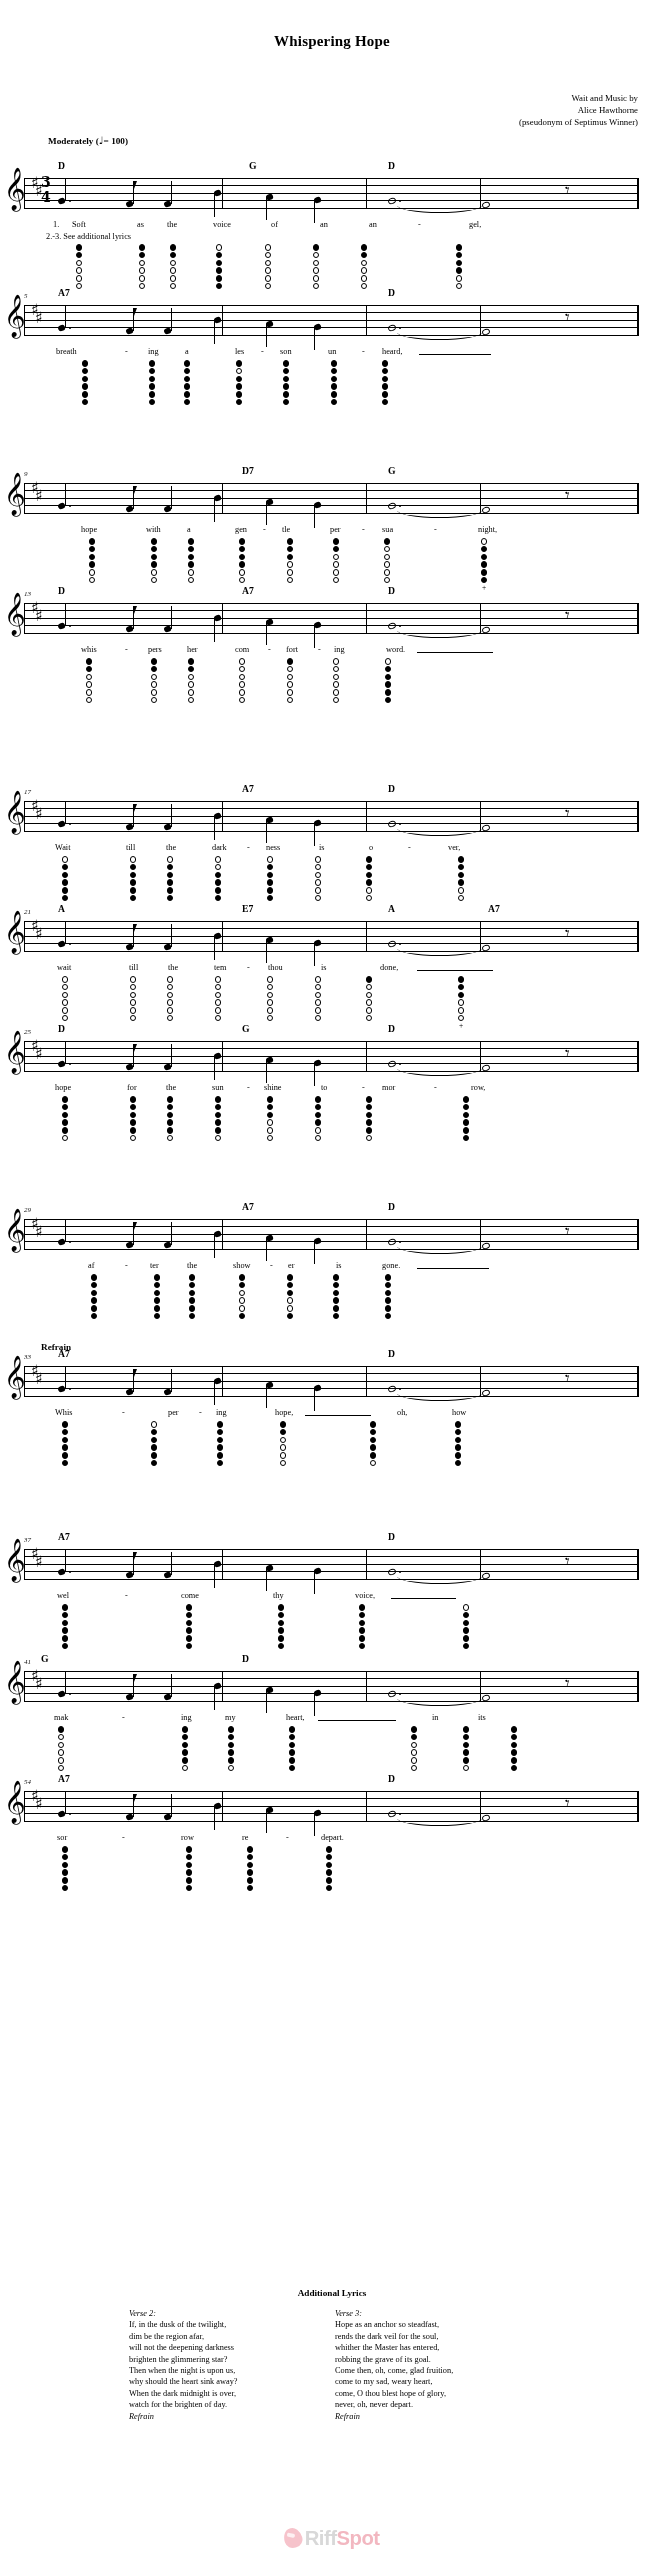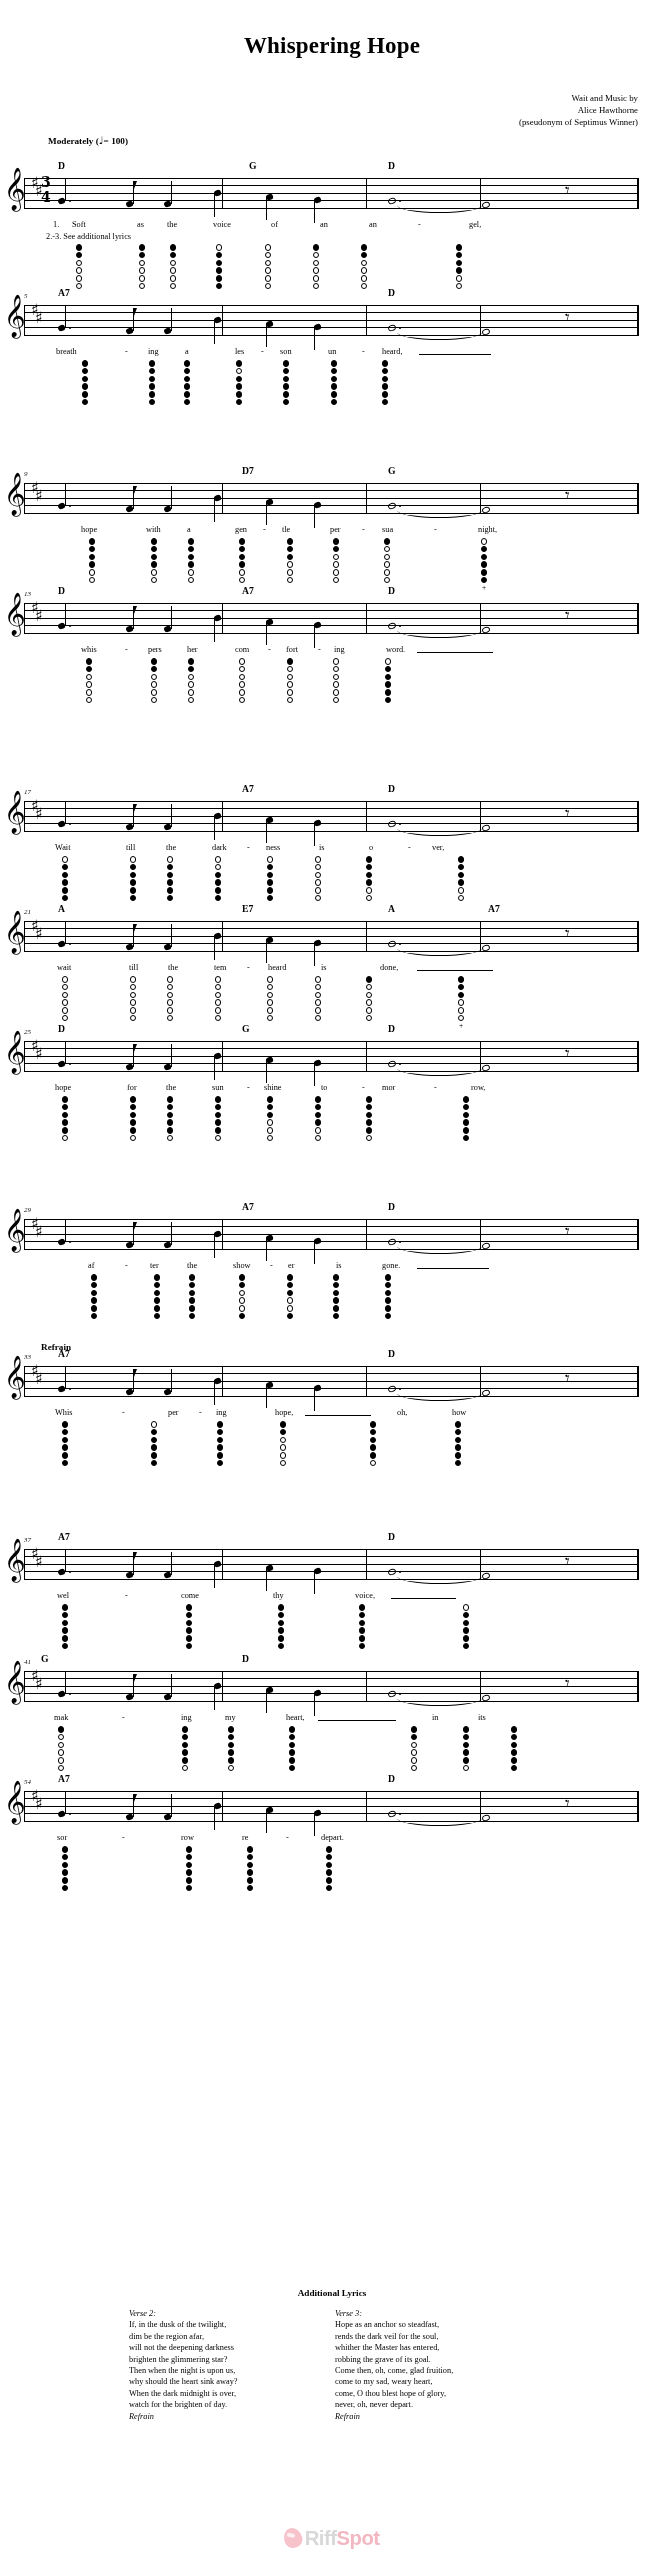--- a/index.html
+++ b/index.html
@@ -9,21 +9,21 @@
     font-family:"Liberation Serif", serif;
     color:#000;
     -webkit-font-smoothing:antialiased;
   }
 
   
   .page-title{
     position:absolute; left:0; right:0; top:33px;
     text-align:center;
     font-family:"Liberation Serif", serif;
-    font-size:23px; font-weight:bold; letter-spacing:0.2px;
+    font-size:15px; font-weight:bold; letter-spacing:0.2px;
   }
   .credits{
     position:absolute; right:26px; top:92px;
     text-align:right; font-size:8.8px; line-height:12px;
   }
   .tempo{
     position:absolute; left:48px; top:135px;
     font-size:9.2px; font-weight:bold; white-space:nowrap;
   }
   .tempo .notegl{ font-family:"DejaVu Sans", sans-serif; font-size:10.2px; font-weight:normal;}
@@ -629,21 +629,21 @@
       <div class="tie" style="left:397px; top:26px; width:85px"></div>
       <div class="lyr" style="left:55px; top:42px">Wait</div>
       <div class="lyr" style="left:126px; top:42px">till</div>
       <div class="lyr" style="left:166px; top:42px">the</div>
       <div class="lyr" style="left:212px; top:42px">dark</div>
       <div class="lyr" style="left:247px; top:42px">-</div>
       <div class="lyr" style="left:266px; top:42px">ness</div>
       <div class="lyr" style="left:319px; top:42px">is</div>
       <div class="lyr" style="left:369px; top:42px">o</div>
       <div class="lyr" style="left:408px; top:42px">-</div>
-      <div class="lyr" style="left:432px; top:42px">ver,</div>
+      <div class="lyr" style="left:448px; top:42px">ver,</div>
       <div class="fing" style="left:61px; top:55px">
         <i class=""></i>
         <i class="f"></i>
         <i class="f"></i>
         <i class="f"></i>
         <i class="f"></i>
         <i class="f"></i>
       </div>
       <div class="fing" style="left:129px; top:55px">
         <i class=""></i>
@@ -740,21 +740,21 @@
       <div class="nh open" style="left:388px; top:20.3px"></div>
       <div class="dot" style="left:399px; top:22px"></div>
       <div class="nh open" style="left:482px; top:24px"></div>
       <div class="rest" style="left:565px; top:3.7px">𝄾</div>
       <div class="tie" style="left:397px; top:26px; width:85px"></div>
       <div class="lyr" style="left:57px; top:42px">wait</div>
       <div class="lyr" style="left:129px; top:42px">till</div>
       <div class="lyr" style="left:168px; top:42px">the</div>
       <div class="lyr" style="left:214px; top:42px">tem</div>
       <div class="lyr" style="left:247px; top:42px">-</div>
-      <div class="lyr" style="left:268px; top:42px">heard</div>
+      <div class="lyr" style="left:268px; top:42px">thou</div>
       <div class="lyr" style="left:321px; top:42px">is</div>
       <div class="lyr" style="left:380px; top:42px">done,</div>
       <div style="position:absolute; left:417px; top:49px; width:76px; border-bottom:0.9px solid #000"></div>
       <div class="fing" style="left:61px; top:55px">
         <i class=""></i>
         <i class=""></i>
         <i class=""></i>
         <i class=""></i>
         <i class=""></i>
         <i class=""></i>

